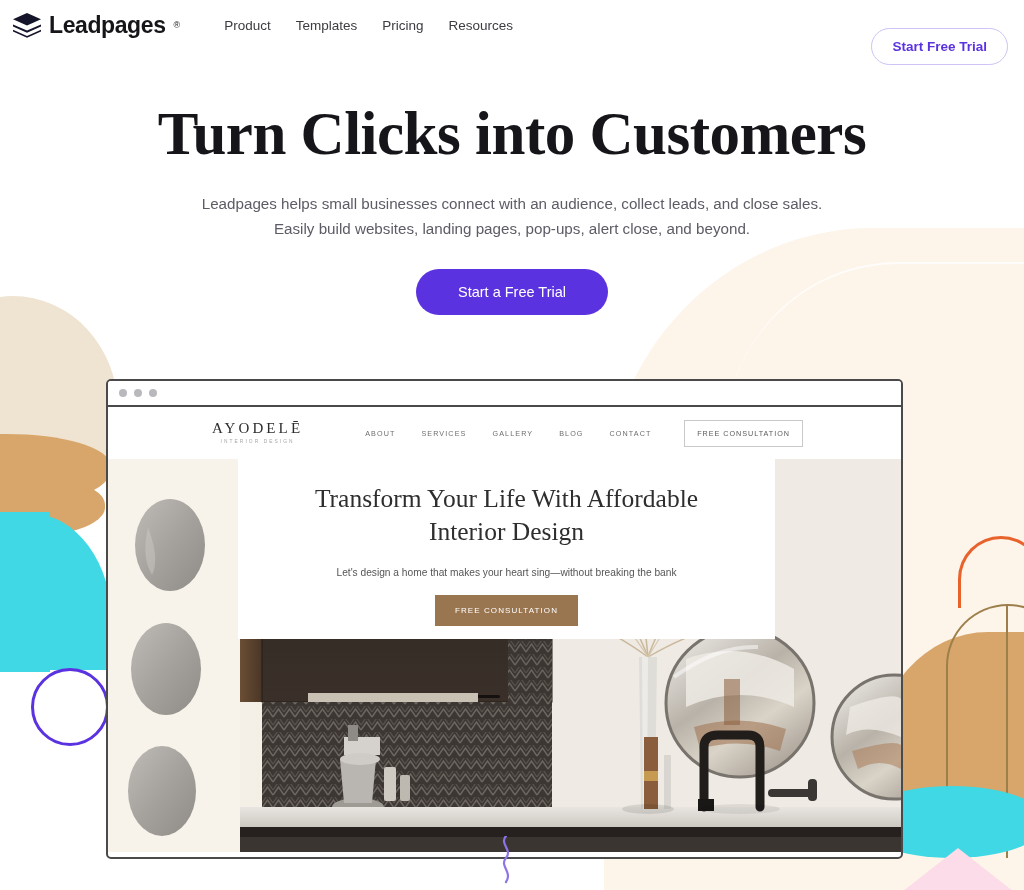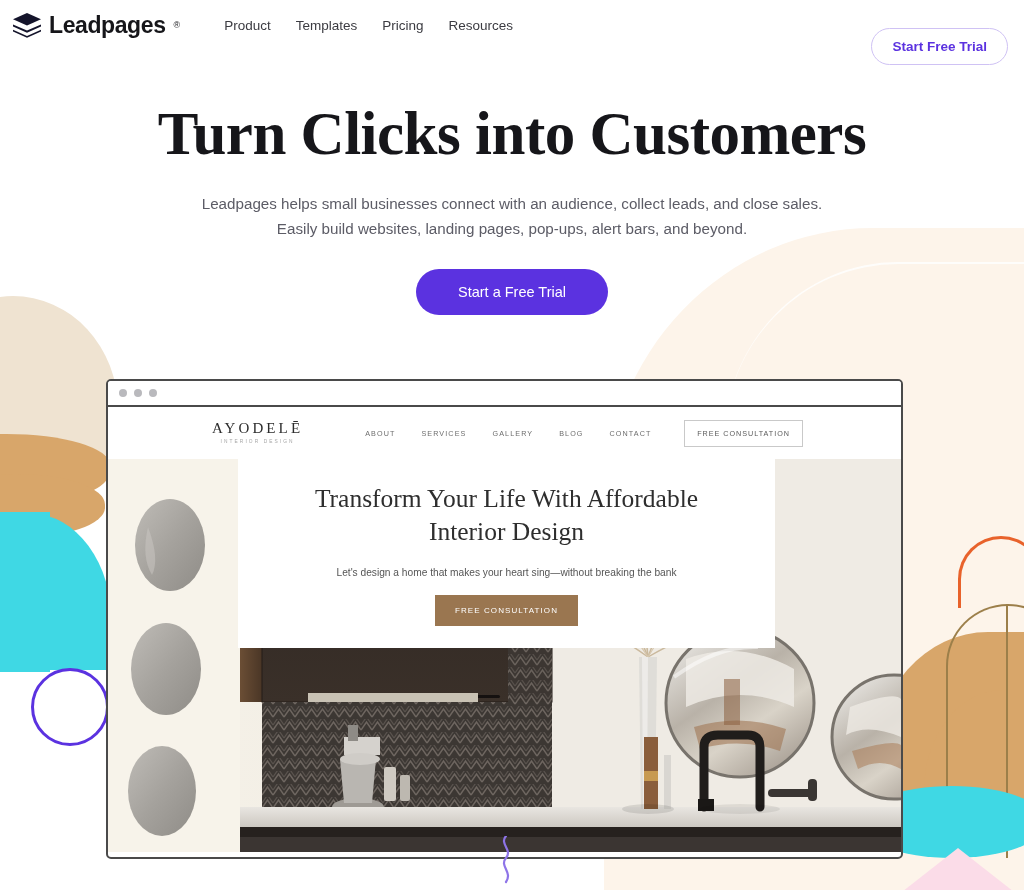--- a/index.html
+++ b/index.html
@@ -340,21 +340,21 @@
     padding: 8px 12px;
     cursor: pointer;
     font-family: "Liberation Sans", sans-serif;
   }
 
   .site-hero {
     position: absolute;
     left: 130px;
     top: 52px;
     width: 537px;
-    padding: 24px 10px 22px;
+    padding: 24px 10px 13px;
     background: #ffffff;
     text-align: center;
     z-index: 3;
   }
   .site-hero-title {
     font-family: "Liberation Serif", serif;
     font-size: 25.5px;
     line-height: 1.28;
     color: #2e2e2e;
     font-weight: normal;
@@ -432,21 +432,21 @@
     <div class="topbar-right">
       <a href="#" class="login-link">Log in</a>
       <button class="trial-outline">Start Free Trial</button>
     </div>
   </div>
 
   <div class="hero">
     <h1 class="hero-title">Turn Clicks into Customers</h1>
     <p class="hero-sub">
       <span>Leadpages helps small businesses connect with an audience, collect leads, and close sales.</span><br>
-      <span>Easily build websites, landing pages, pop-ups, alert bars, and beyond.</span>
+      <span>Easily build websites, landing pages, pop-ups, alert close, and beyond.</span>
     </p>
     <button class="hero-cta">Start a Free Trial</button>
   </div>
 
   <div class="mock">
     <div class="mock-chrome">
       <span class="dot"></span>
       <span class="dot"></span>
       <span class="dot"></span>
     </div>

